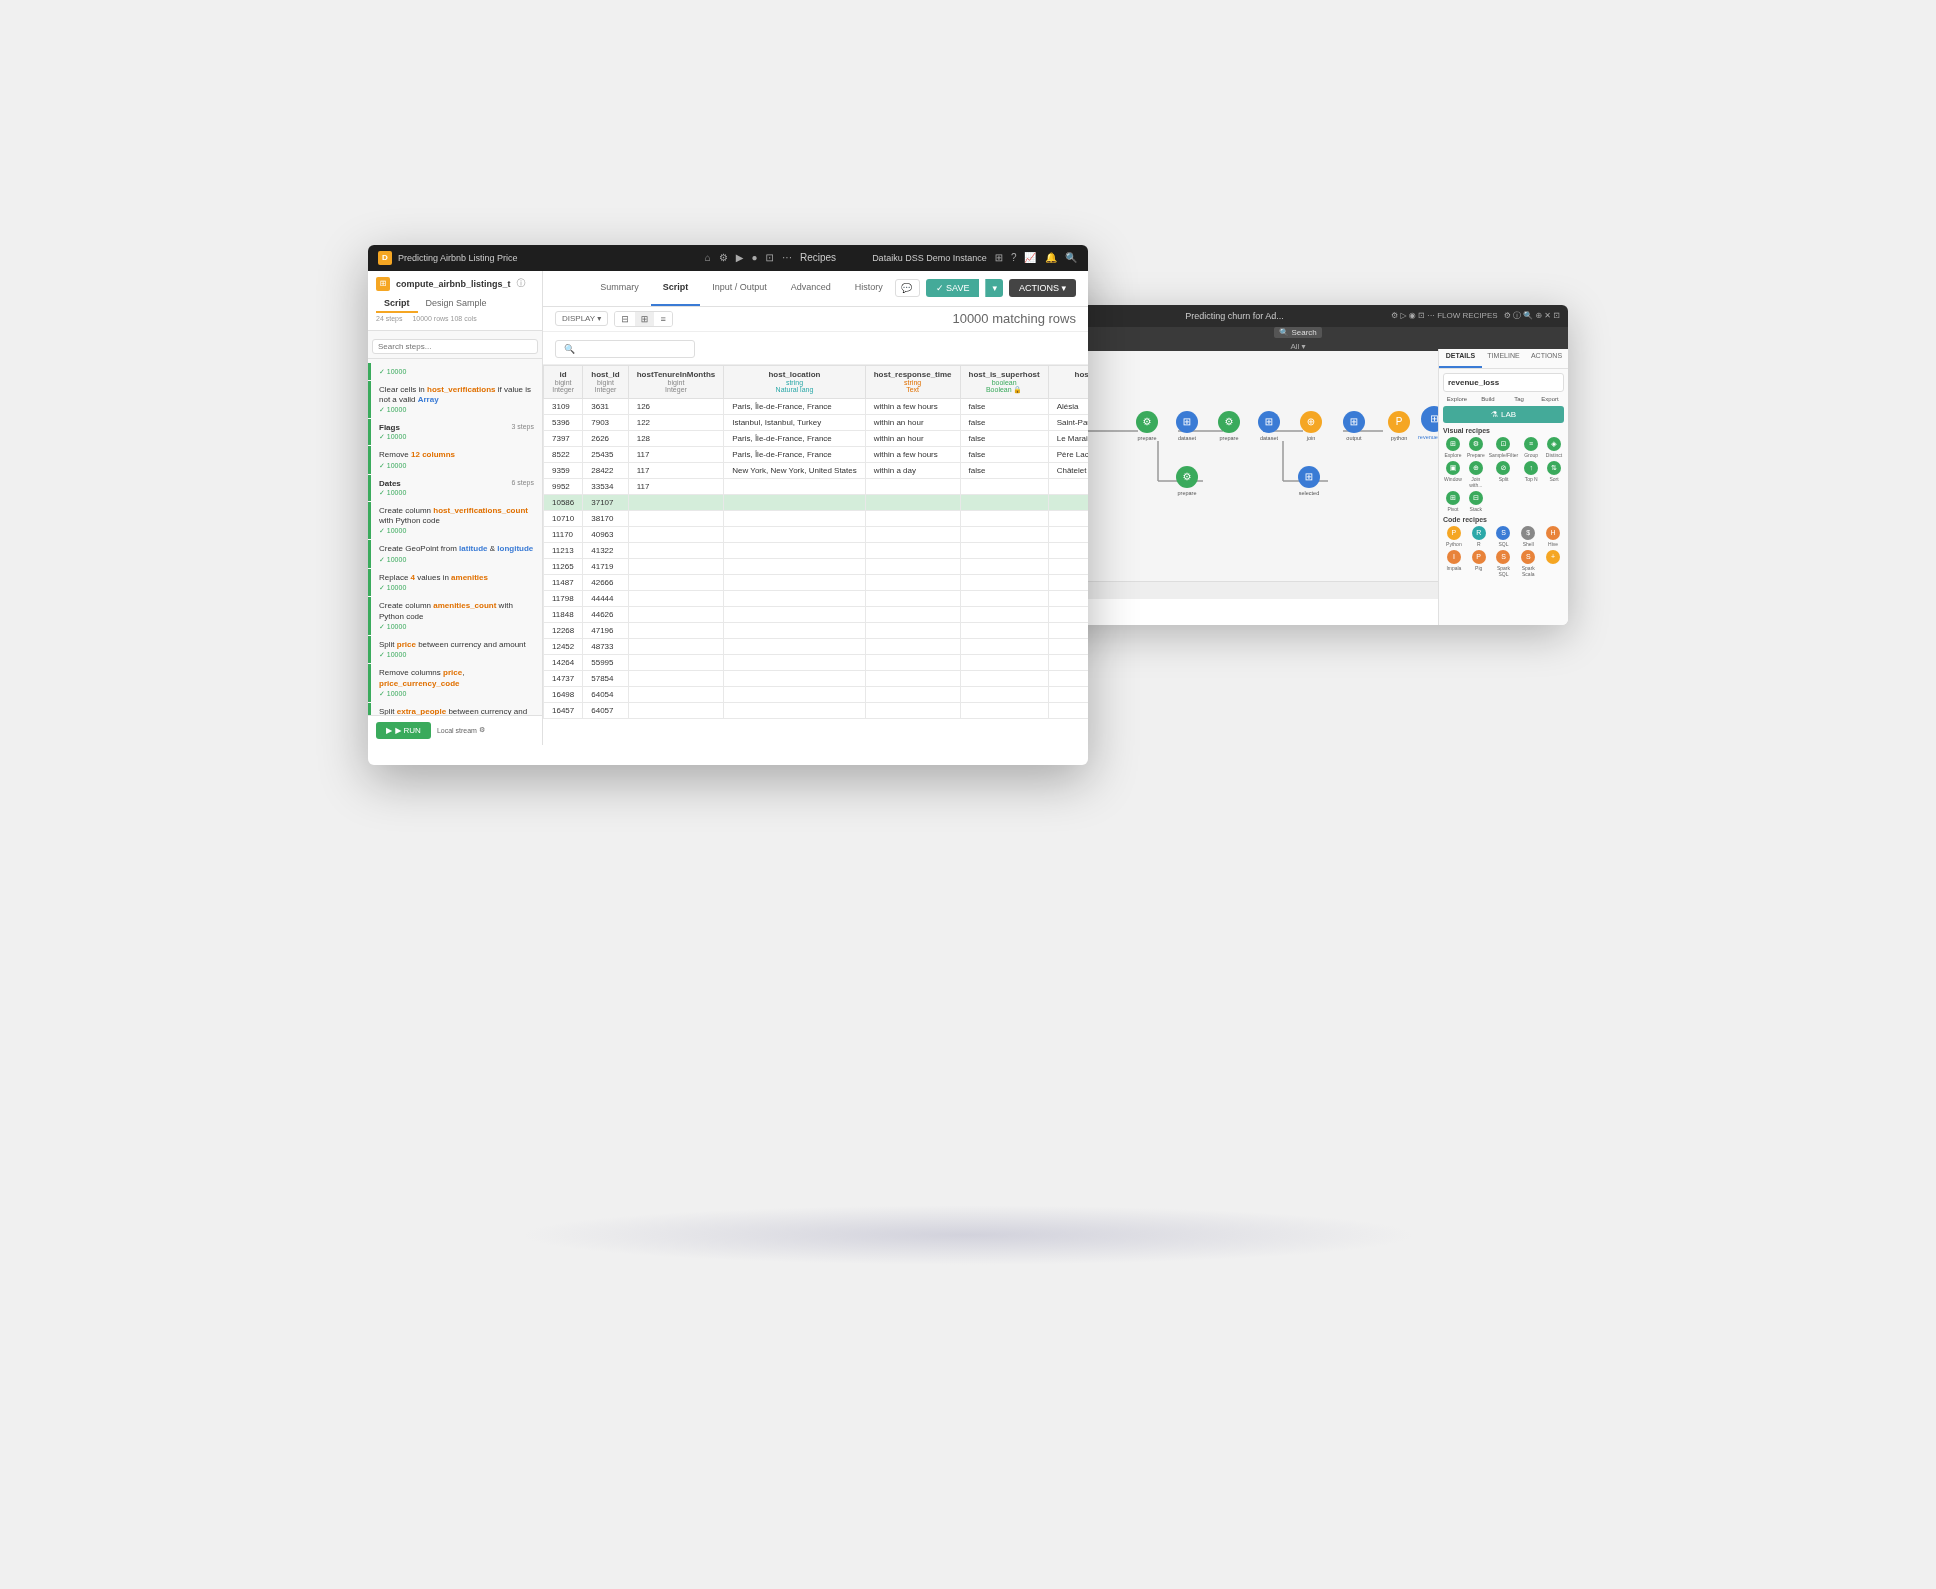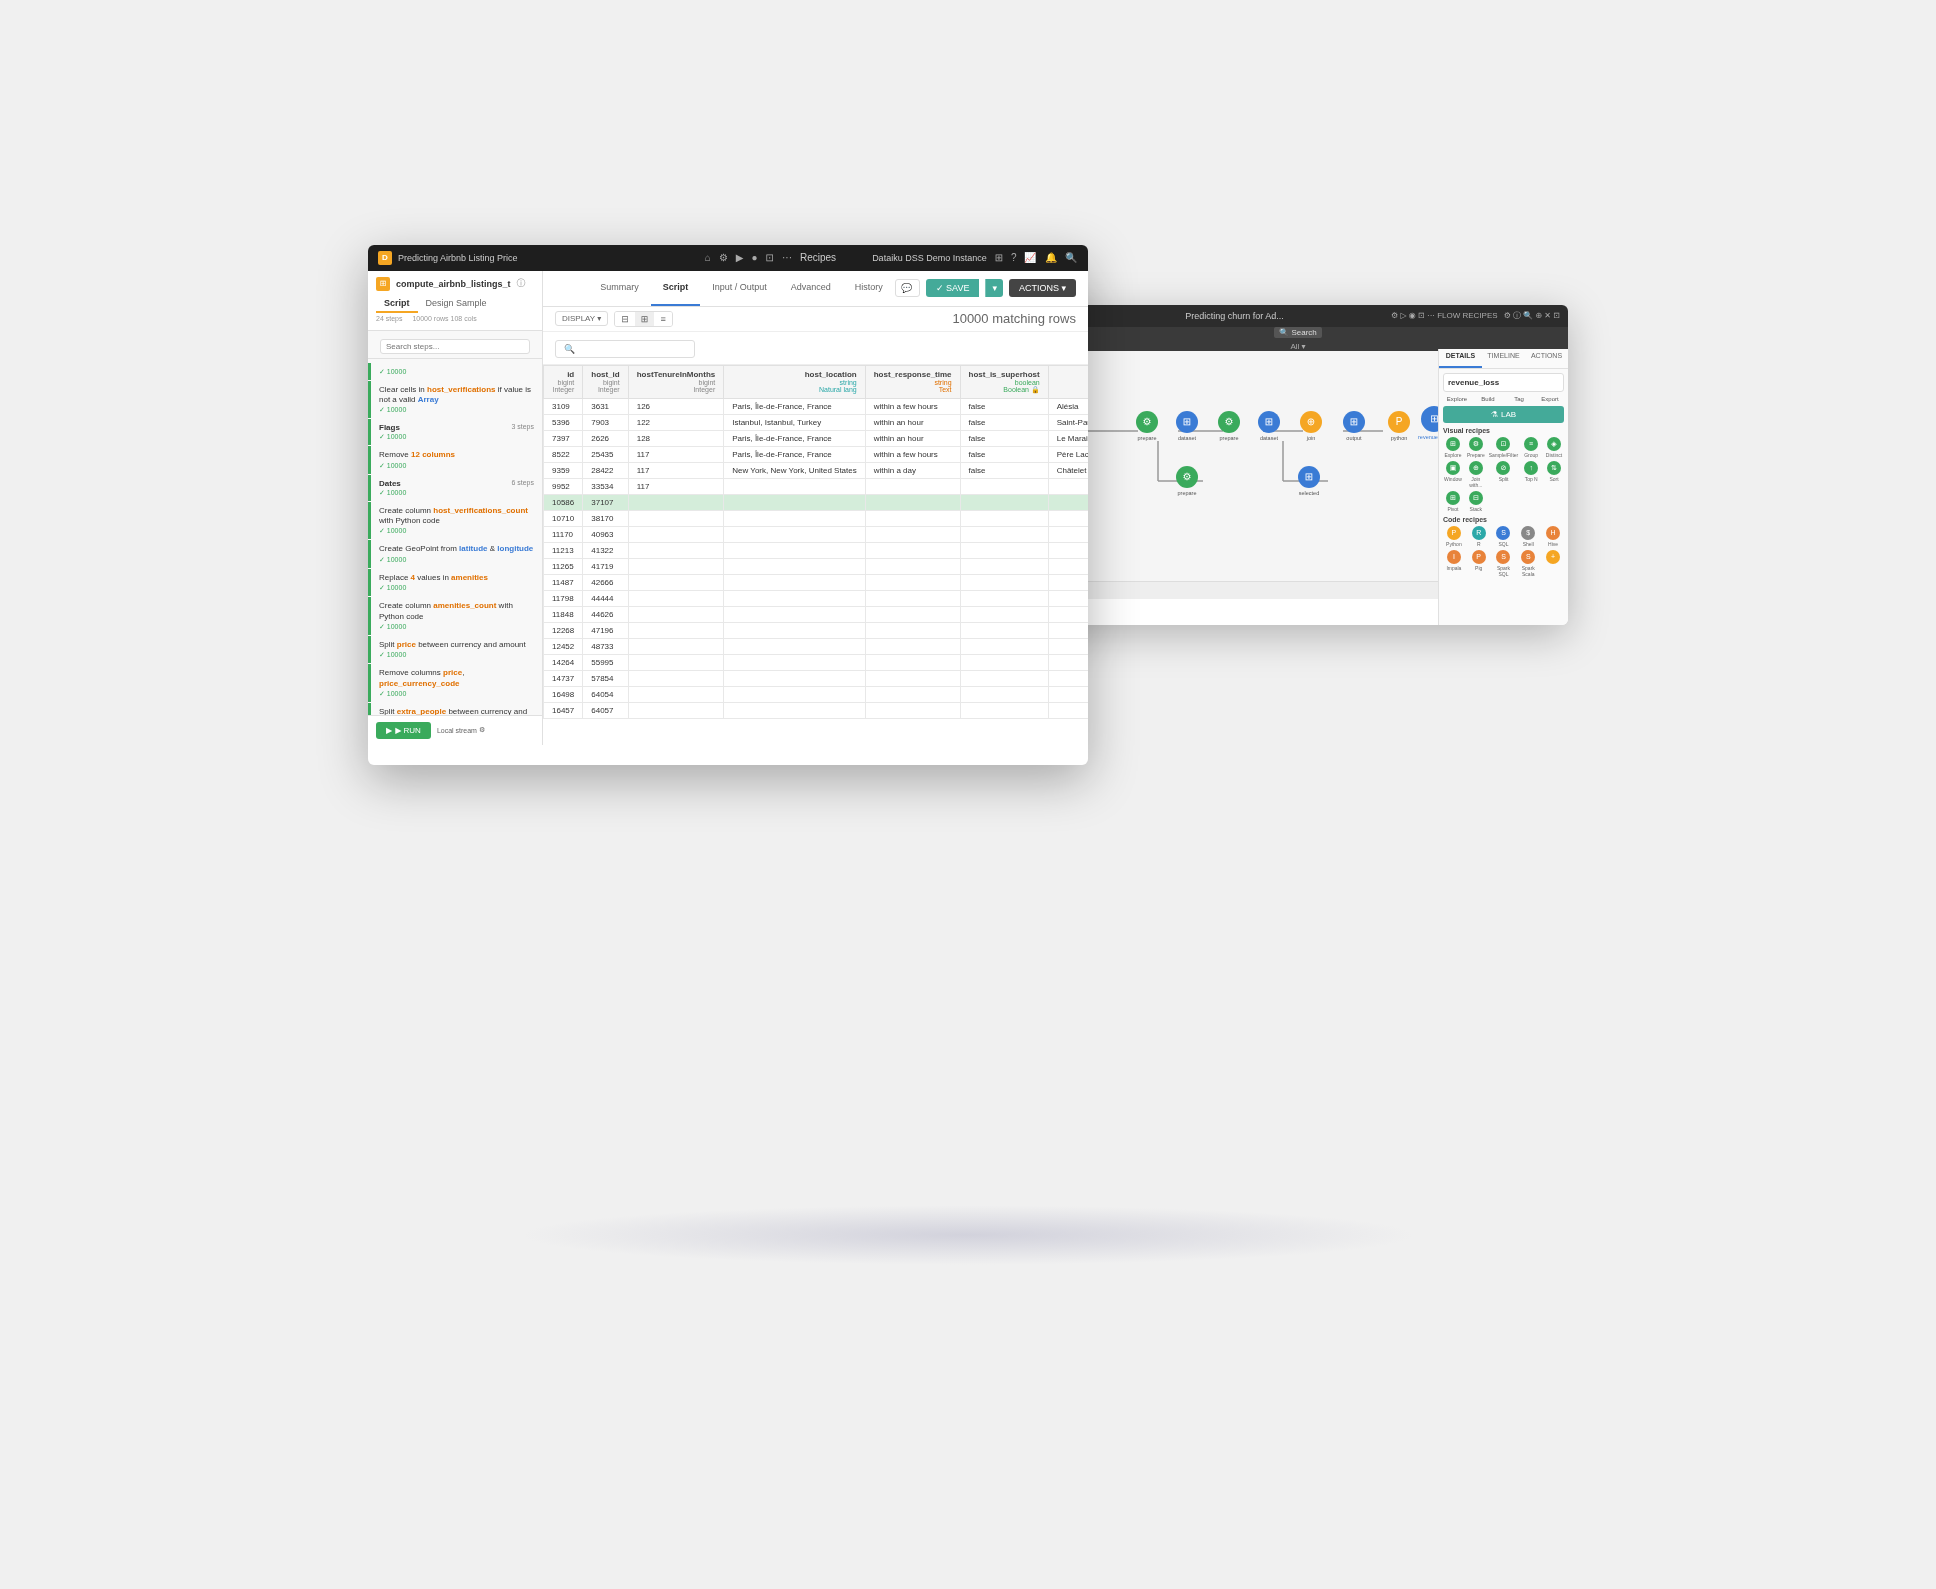--- a/index.html
+++ b/index.html
@@ -369,21 +369,21 @@
       border-bottom: 2px solid #f5a623;
     }
 
     .sidebar-info {
       font-size: 7px;
       color: #999;
       padding: 2px 0;
     }
 
     .sidebar-search {
-      padding: 4px 12px;
+      padding: 4px 4px;
       border-bottom: 1px solid #e0e0e0;
     }
 
     .sidebar-search input {
       width: 100%;
       font-size: 8px;
       border: 1px solid #ddd;
       border-radius: 3px;
       padding: 2px 5px;
       background: #fff;
@@ -646,21 +646,21 @@
     .data-table thead {
       position: sticky;
       top: 0;
       z-index: 2;
     }
 
     .data-table th {
       background: #f5f5f5;
       border: 1px solid #e0e0e0;
       padding: 4px 8px;
-      text-align: right;
+      text-align: center;
       font-size: 8px;
       color: #444;
       white-space: nowrap;
     }
 
     .data-table th .col-type {
       display: block;
       font-size: 7px;
       color: #888;
       font-weight: normal;

